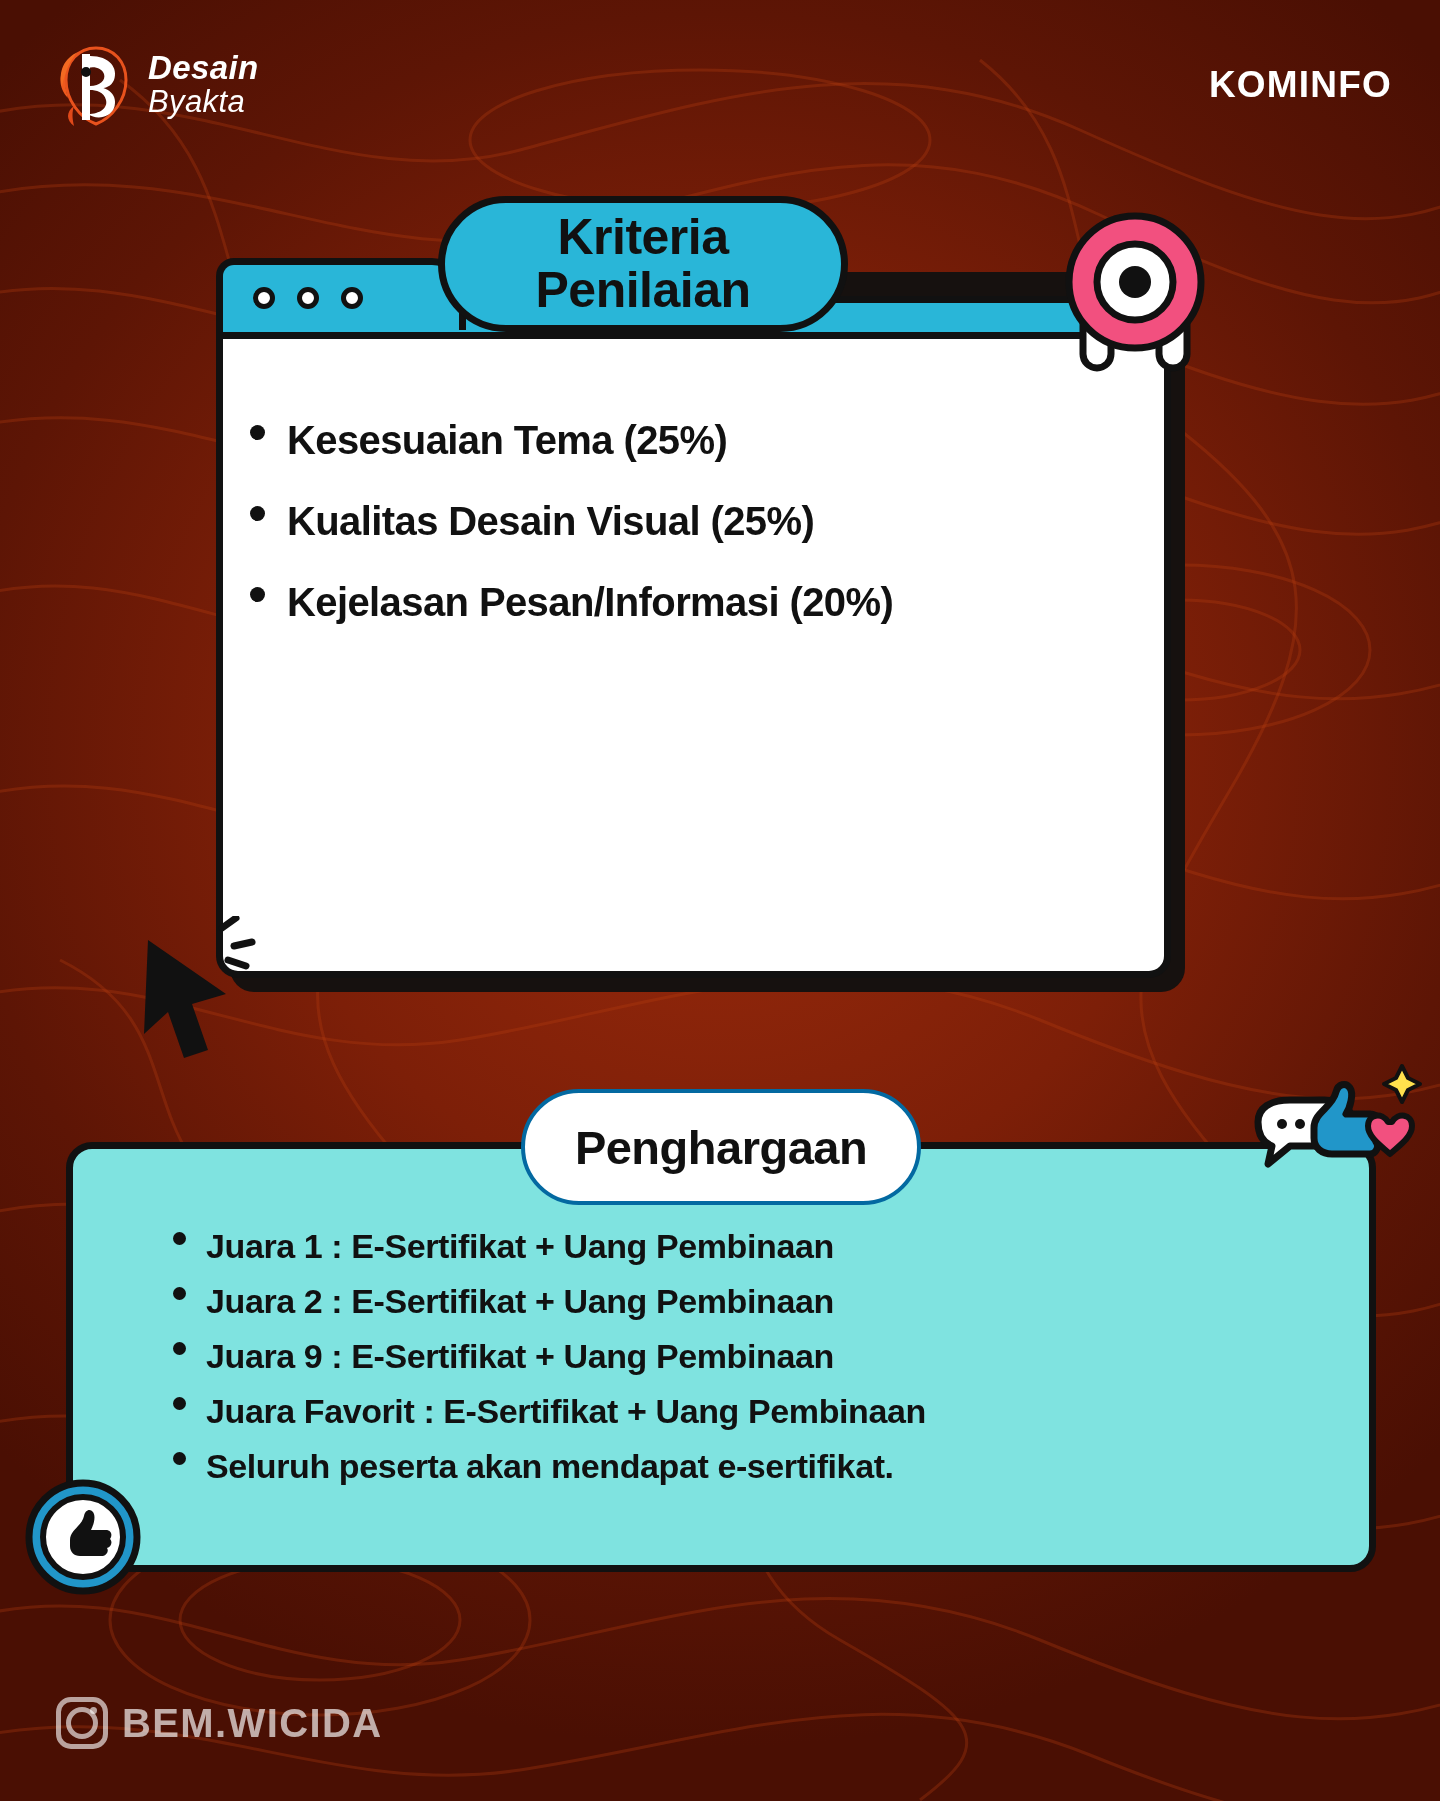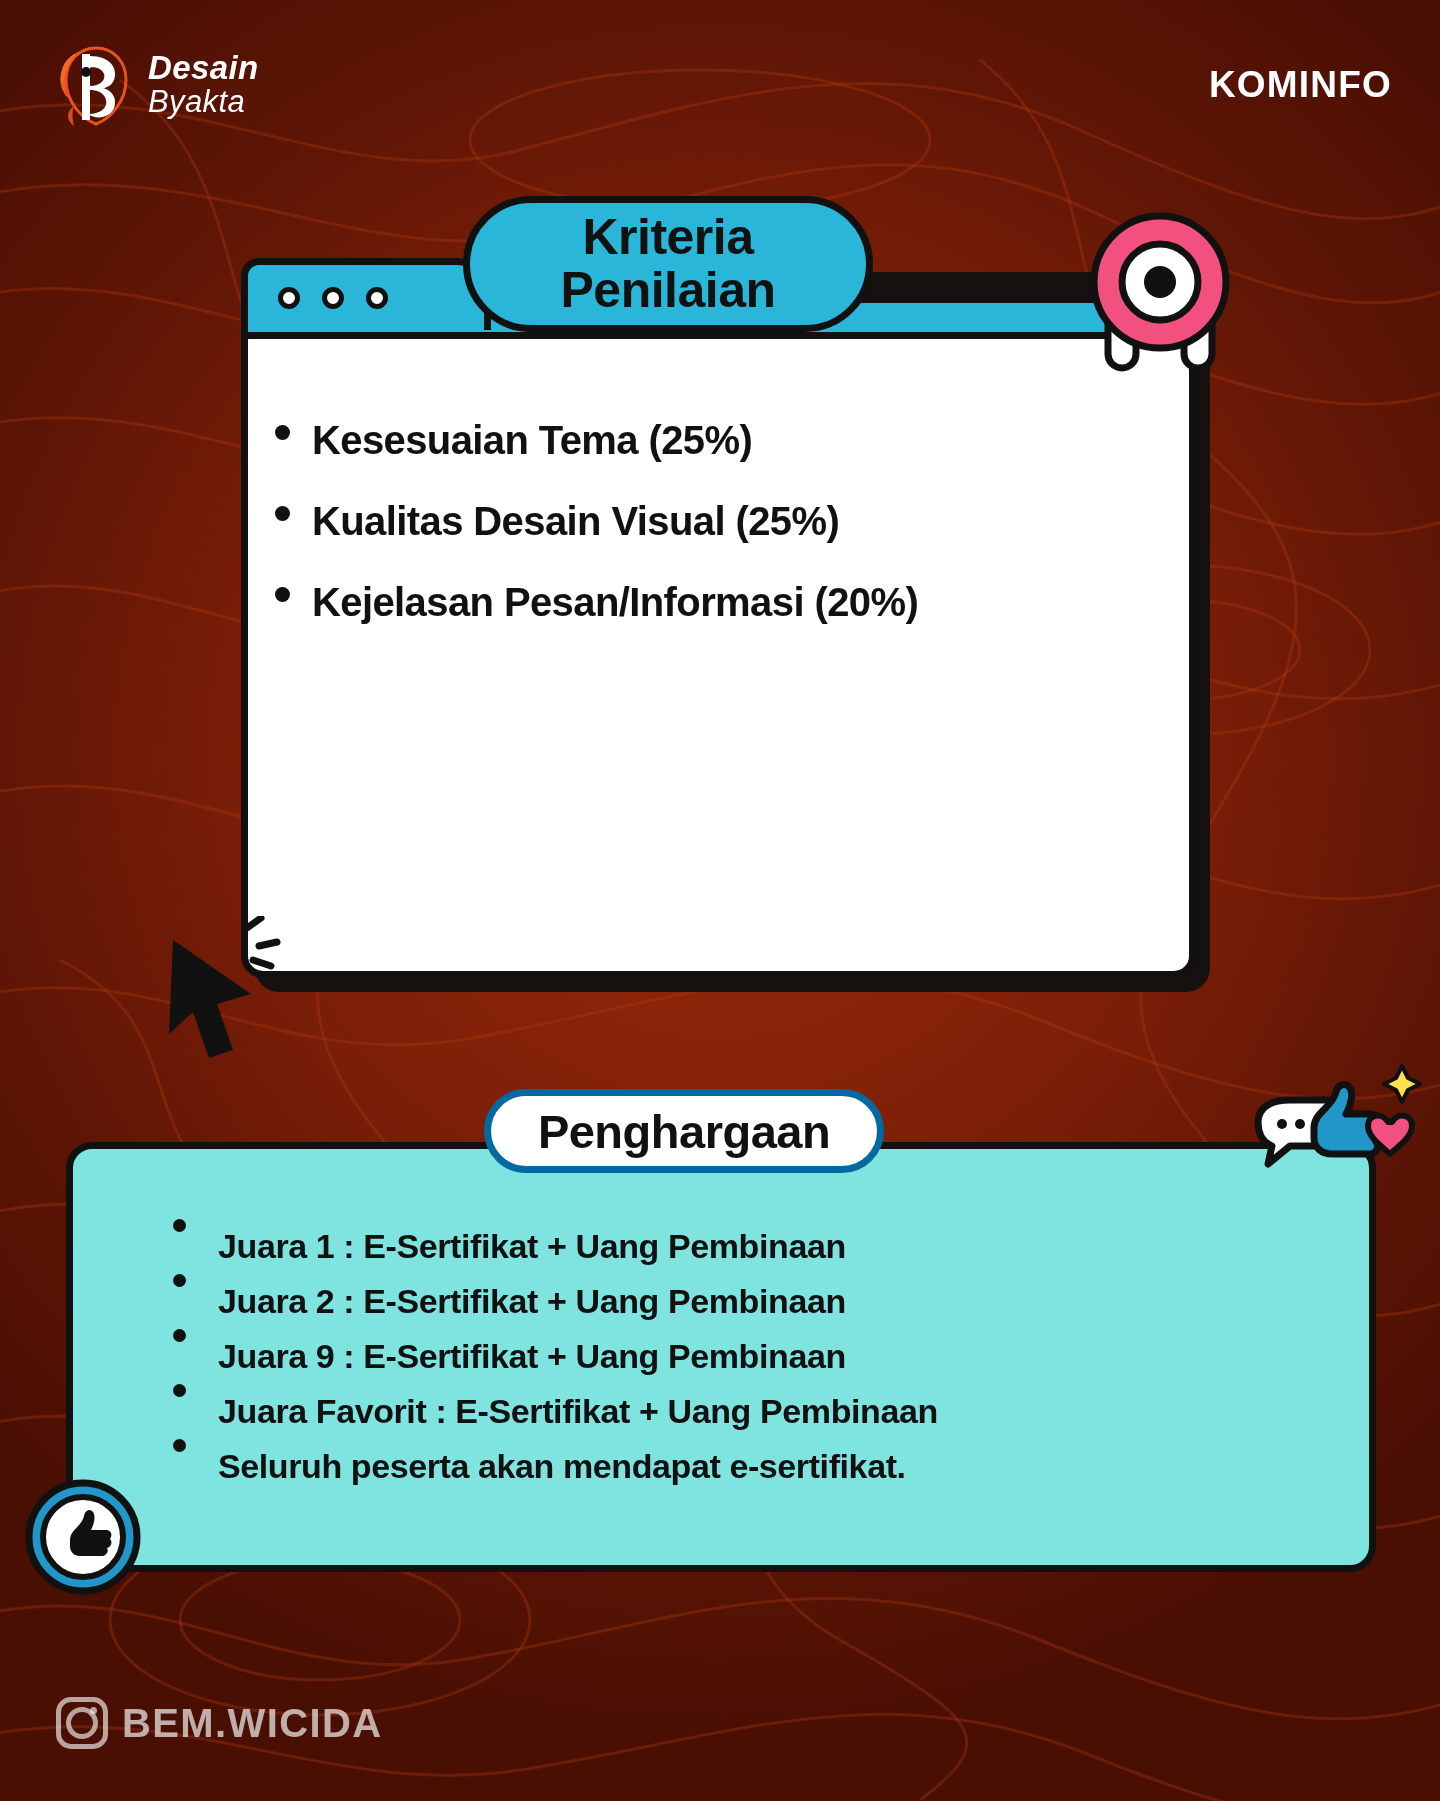--- a/index.html
+++ b/index.html
@@ -44,21 +44,21 @@
   #brand-text .l2 {
     font-size: 31px; font-style: italic; font-weight: 400; letter-spacing: .4px;
   }
   #kominfo {
     color: #fff; font-size: 37px; font-weight: bold; letter-spacing: 1.2px;
   }
 
   
   #kriteria-card {
     position: absolute;
-    left: 241px; top: 258px;
+    left: 216px; top: 258px;
     width: 955px; height: 730px;
     z-index: 5;
   }
   #win-shadow {
     position: absolute;
     left: 14px; top: 14px;
     width: 955px; height: 720px;
     background: #16110f;
     border-radius: 24px;
   }
@@ -159,41 +159,41 @@
     position: absolute;
     left: 66px; top: 1142px;
     width: 1310px; height: 430px;
     background: #7fe3e0;
     border: 7px solid #111;
     border-radius: 26px;
     z-index: 5;
   }
   #penghargaan-title {
     position: absolute;
-    left: 411px; top: -60px;
-    width: 400px; height: 84px;
+    left: 448px; top: -60px;
+    width: 400px; height: 116px;
     background: #fff;
-    border: 7px solid #0369a1;
+    border: 4px solid #0369a1;
     border-radius: 60px;
     display: flex; align-items: center; justify-content: center;
     z-index: 8;
   }
   #penghargaan-title span {
     font-size: 47px; font-weight: bold; color: #111; letter-spacing: -.5px;
   }
   #penghargaan-list {
     position: absolute;
     left: 100px; top: 78px;
     width: 1180px;
     list-style: none;
   }
   #penghargaan-list li {
     display: flex;
-    align-items: flex-start;
-    gap: 32px;
+    align-items: center;
+    gap: 20px;
     margin-bottom: 16px;
     font-size: 34px;
     font-weight: bold;
     color: #111;
     letter-spacing: -.4px;
   }
   #penghargaan-list li .bullet {
     width: 13px; height: 13px; border-radius: 50%;
     background: #111; flex: none;
     transform: translateY(-8px);

